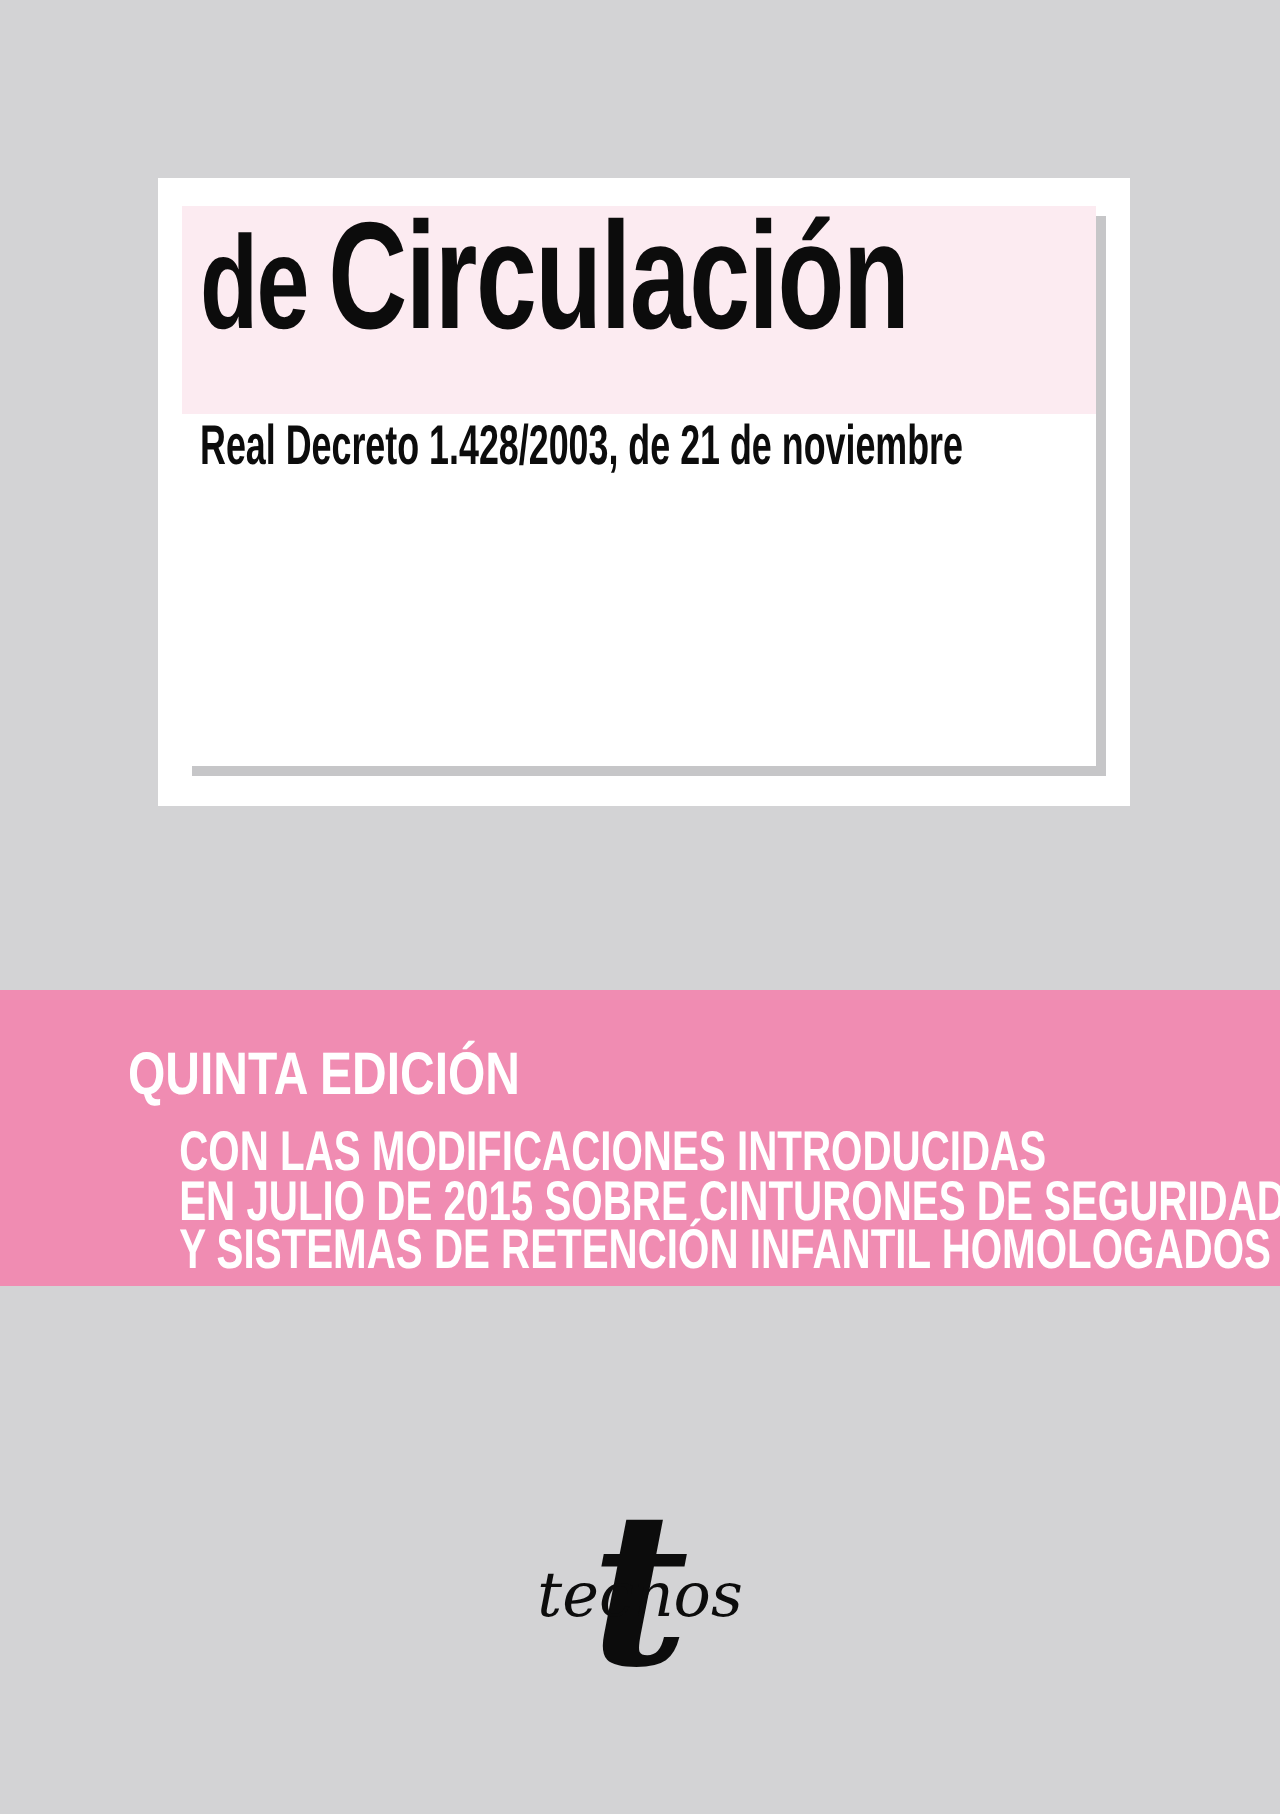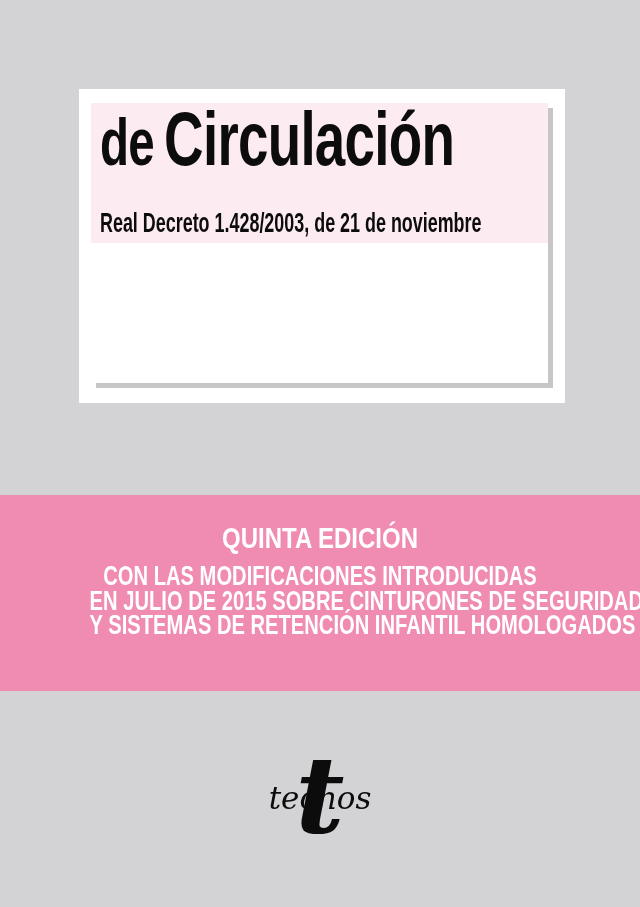--- a/index.html
+++ b/index.html
@@ -36,21 +36,21 @@
     width: 457px; height: 280px;
     box-shadow: 5px 5px 0 var(--shadow);
   }
   .panel-top {
     position: relative;
     width: 100%; height: 140px;
     background: var(--pink);
   }
   .panel-bottom {
     position: relative;
-    width: 100%; height: 140px;
+    width: 100%; height: 104px;
     background: var(--pale-pink);
   }
   .main-title {
     position: absolute;
     left: 9px; top: 9px;
     font-size: 62px;
     line-height: 65px;
     font-weight: bold;
     color: var(--ink);
     letter-spacing: -1px;
@@ -80,24 +80,23 @@
     color: var(--ink);
     white-space: nowrap;
     transform: scaleX(0.64);
     transform-origin: top left;
   }
 
   
   .banner {
     position: absolute;
     left: 0; top: 495px;
-    width: 640px; height: 196px;
+    width: 640px; height: 148px;
     background: var(--pink);
     color: var(--banner-text);
-    text-align: center;
   }
   .banner-heading {
     margin-top: 26px;
     font-size: 30px;
     line-height: 34px;
     font-weight: bold;
     white-space: nowrap;
     transform: scaleX(0.80);
     transform-origin: 50% 50%;
   }

